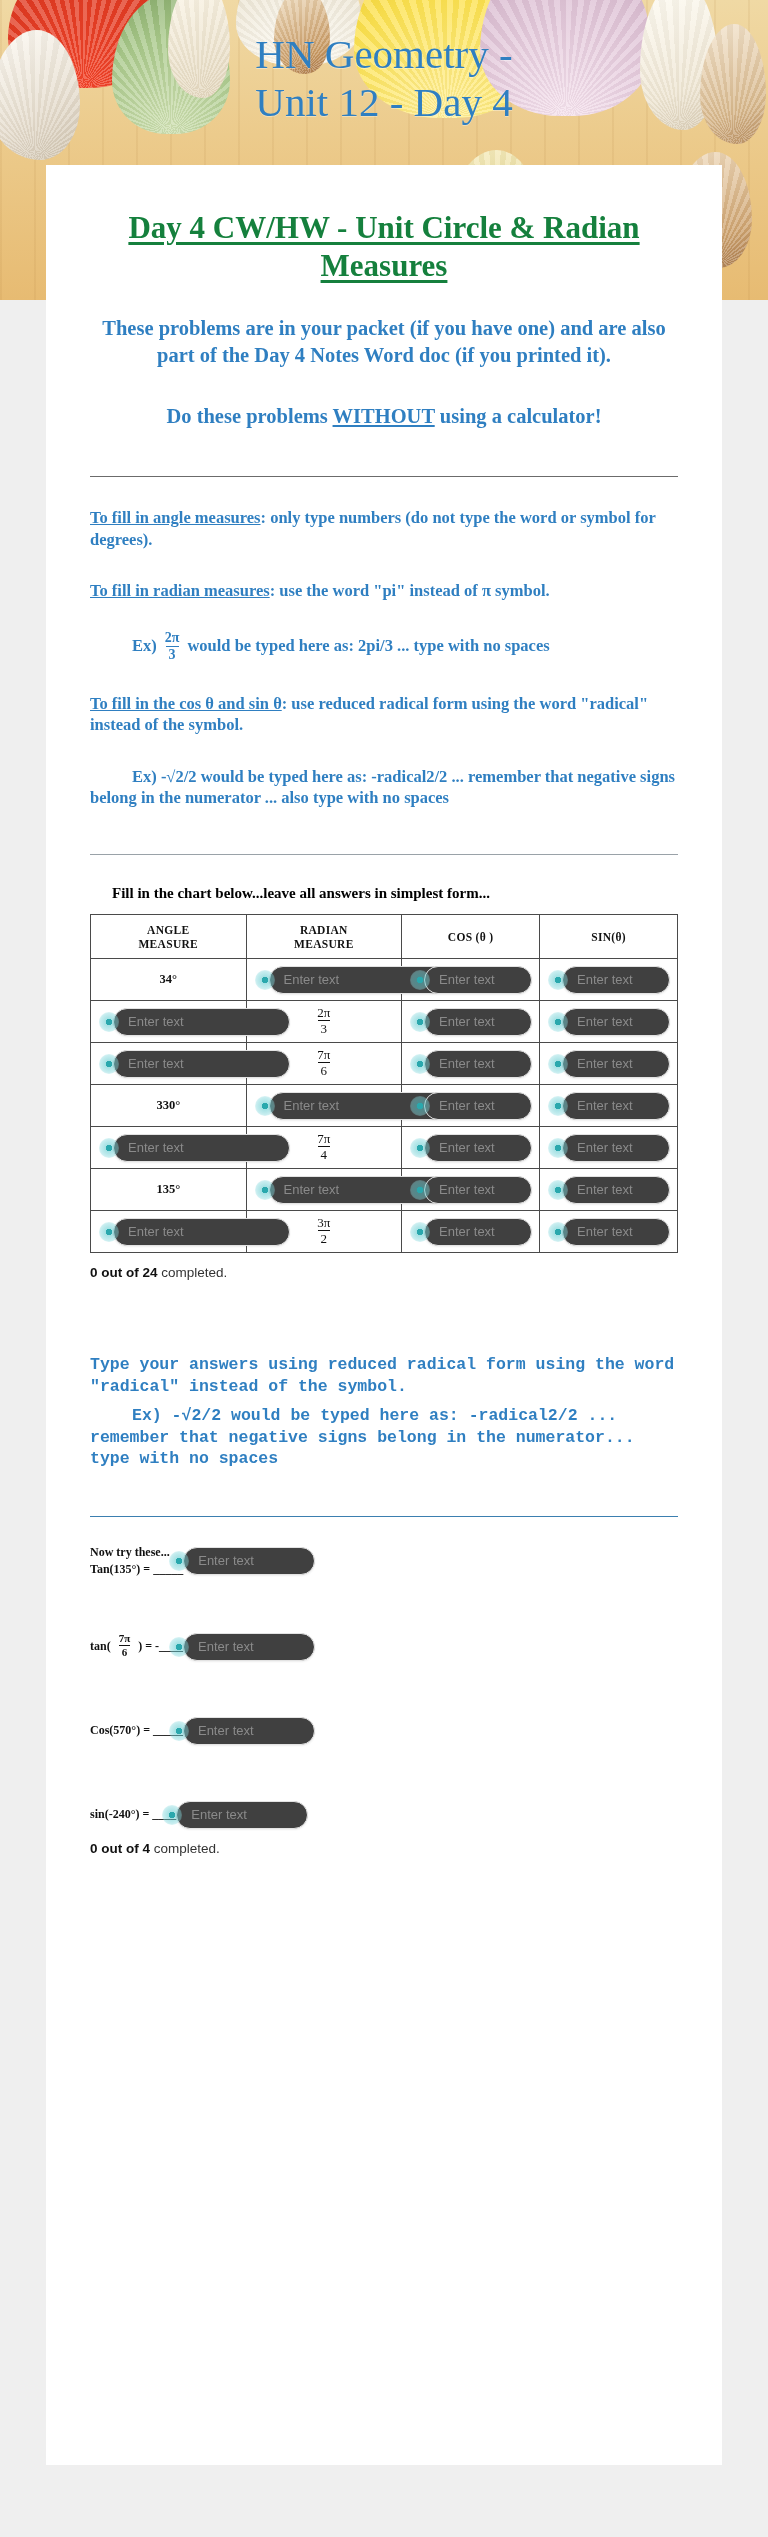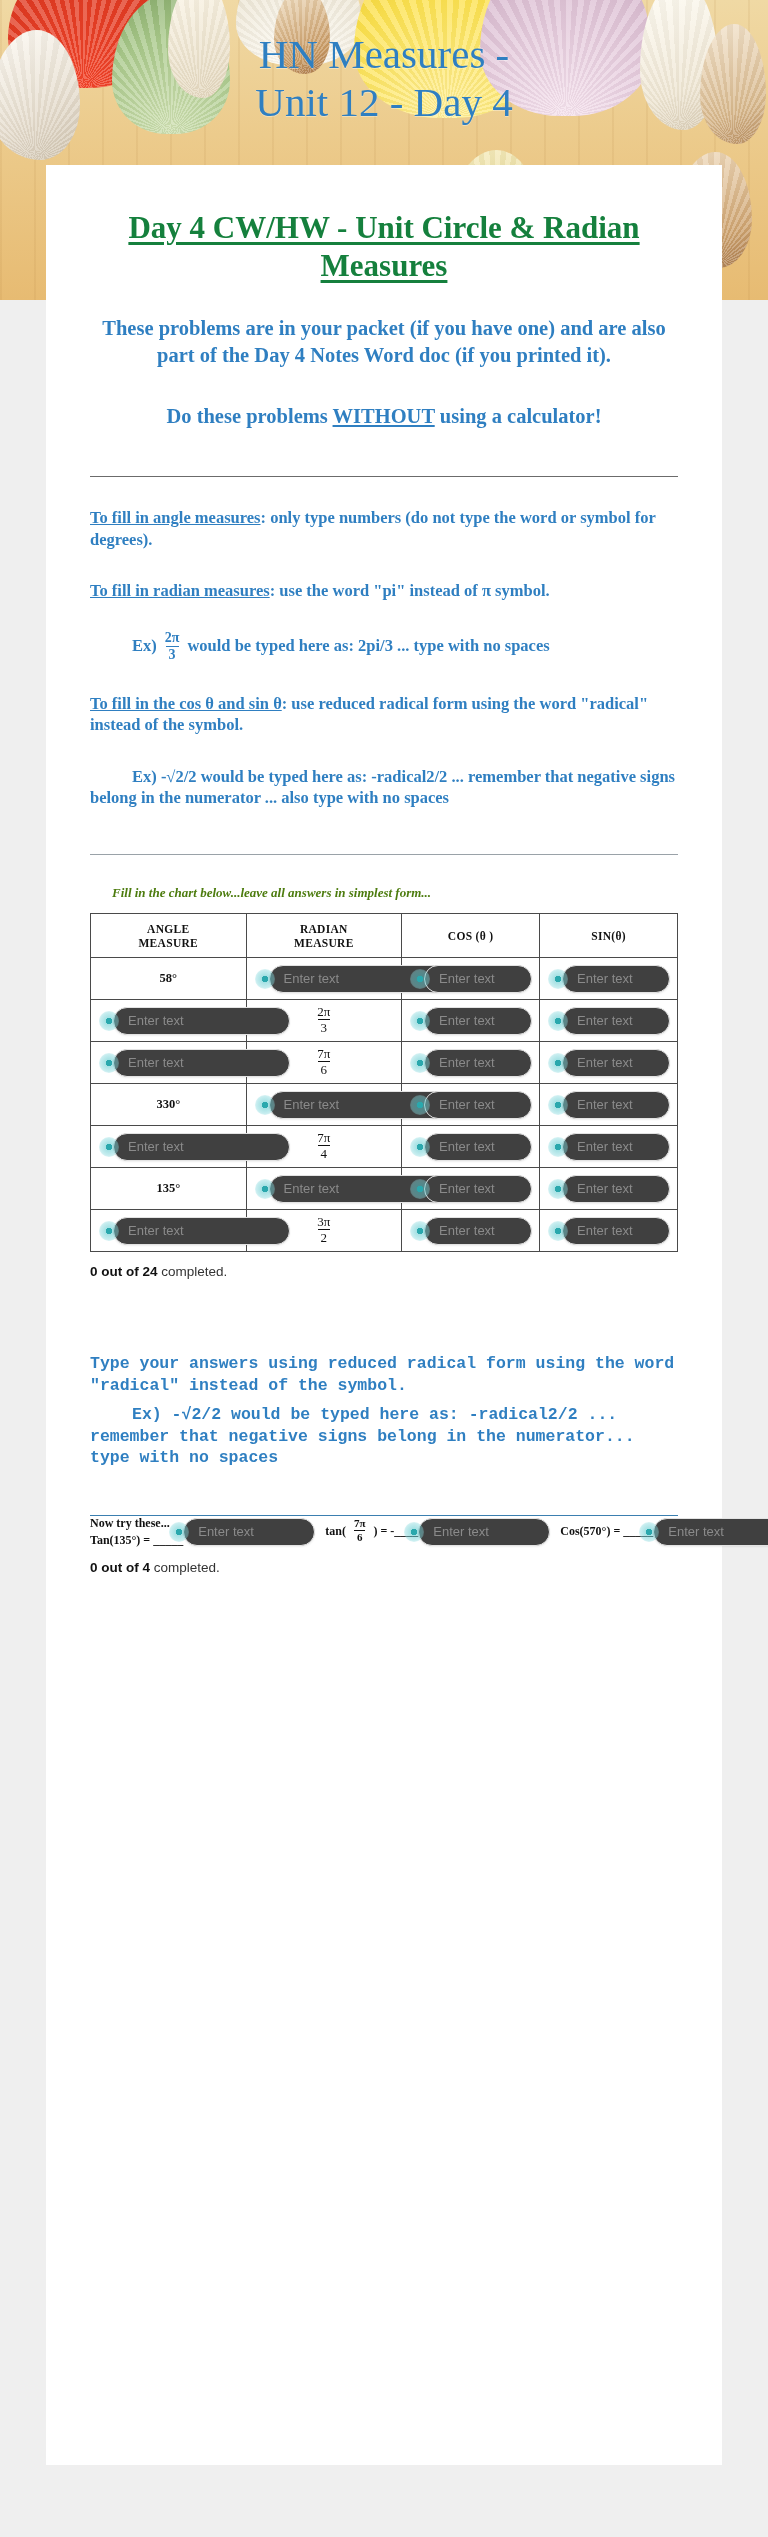--- a/index.html
+++ b/index.html
@@ -130,25 +130,24 @@
     top: -1px;
   }
   .frac .num { padding: 0 3px 1px 3px; }
   .frac .den { padding: 1px 3px 0 3px; border-top: 1.6px solid currentColor; }
 
   .frac.dark { color:#111; }
 
   
   .chart-caption {
     margin: 30px 0 0 0;
-    font-size: 13px;
-    font-weight: 700;
-    color: #4d7c0f;
+    font-size: 15px;
+    font-weight: 700;
+    color: #000000;
     padding-left: 22px;
-    font-style: italic;
   }
   table.chart {
     margin-top: 12px;
     border-collapse: collapse;
     width: 100%;
     table-layout: fixed;
   }
   table.chart th, table.chart td {
     border: 1px solid #4a4a4a;
     padding: 0;
@@ -228,22 +227,23 @@
   p.lower {
     margin: 74px 0 0 0;
     font-size: 16.5px;
     line-height: 1.3;
     font-weight: 700;
     color: #2f7fc1;
     font-family: Liberation Mono, monospace;
   }
 
   .try-grid {
+    margin-top: 28px;
     display: grid;
-    grid-template-columns: 1fr 1fr 1fr 1fr;
+    grid-template-columns: 1fr;
     row-gap: 56px;
     column-gap: 10px;
   }
   .try-item { display: flex; align-items: center; }
   .try-label {
     font-size: 12px;
     font-weight: 700;
     color: #111;
     white-space: nowrap;
     display: flex;
@@ -273,21 +273,21 @@
     <div class="shell spiral" style="left:274px;top:-12px;width:56px;height:86px;background:linear-gradient(155deg,#f2e2c6,#c99a63 75%,#a8774a 100%);"></div>
     <div class="shell fan" style="left:354px;top:-60px;width:186px;height:178px;background:radial-gradient(circle at 50% 100%,#ffef9a,#fde24f 60%,#f2cf2a 100%);"></div>
     <div class="shell fan" style="left:480px;top:-56px;width:172px;height:172px;background:radial-gradient(circle at 50% 100%,#f6e3ee,#ddc0d4 65%,#c9a6c1 100%);"></div>
     <div class="shell spiral" style="left:452px;top:150px;width:86px;height:110px;background:linear-gradient(165deg,#f7edbe,#dfcf8a 70%,#c9b972 100%);"></div>
     <div class="shell spiral" style="left:640px;top:-20px;width:78px;height:150px;background:linear-gradient(160deg,#fffdf5,#efe6d3 70%,#d9cdb5 100%);"></div>
     <div class="shell spiral" style="left:700px;top:24px;width:66px;height:120px;background:linear-gradient(160deg,#f3e4cd,#d8b88c 70%,#b98f62 100%);"></div>
     <div class="shell spiral" style="left:676px;top:152px;width:76px;height:116px;background:linear-gradient(160deg,#f1ddc0,#cfa470 70%,#a87a4e 100%);"></div>
   </div>
 
   <div class="banner-title">
-    <div>HN Measures -</div>
+    <div>HN Geometry -</div>
     <div>Unit 12 - Day 4</div>
   </div>
 </div>
 
 <div class="page">
   <div class="page-inner">
 
     <h1 class="doc-title">Day 4 CW/HW - Unit Circle &amp; Radian Measures</h1>
 
     <p class="lead">These problems are in your packet (if you have one) and are also part of the Day 4 Notes Word doc (if you printed it).</p>
@@ -336,21 +336,21 @@
           <th>
             <div>COS (θ )</div>
           </th>
           <th>
             <div>SIN(θ)</div>
           </th>
         </tr>
       </thead>
       <tbody>
           <tr>
-            <td class="val"><span>58°</span></td>
+            <td class="val"><span>34°</span></td>
             <td>
               <div class="cellinput">
                 <span class="dot"></span>
                 <div class="pill">Enter text</div>
               </div>
             </td>
             <td>
               <div class="cellinput">
                 <span class="dot"></span>
                 <div class="pill narrow">Enter text</div>

